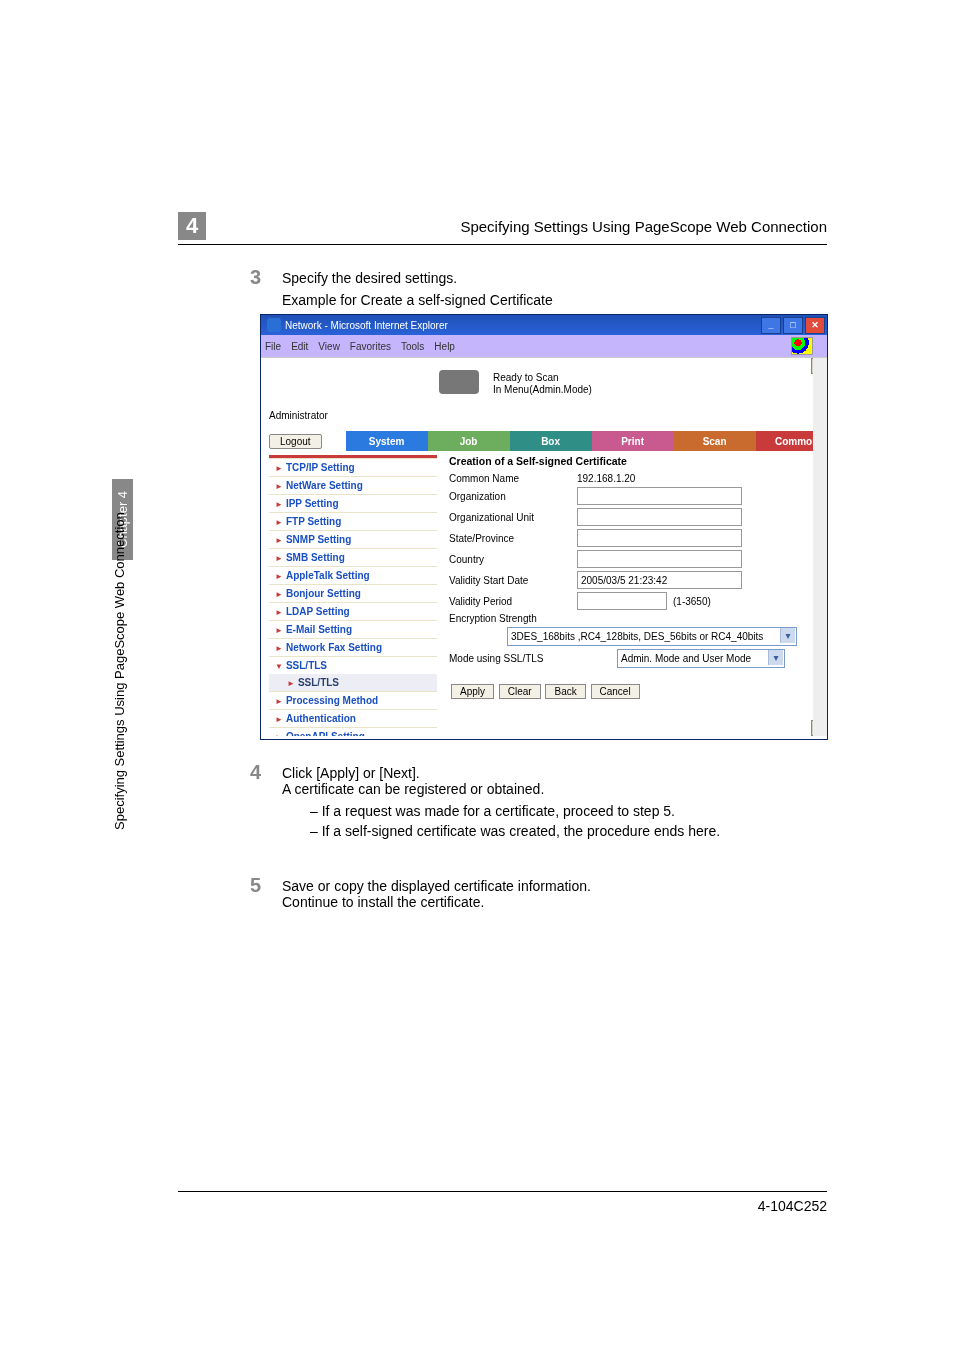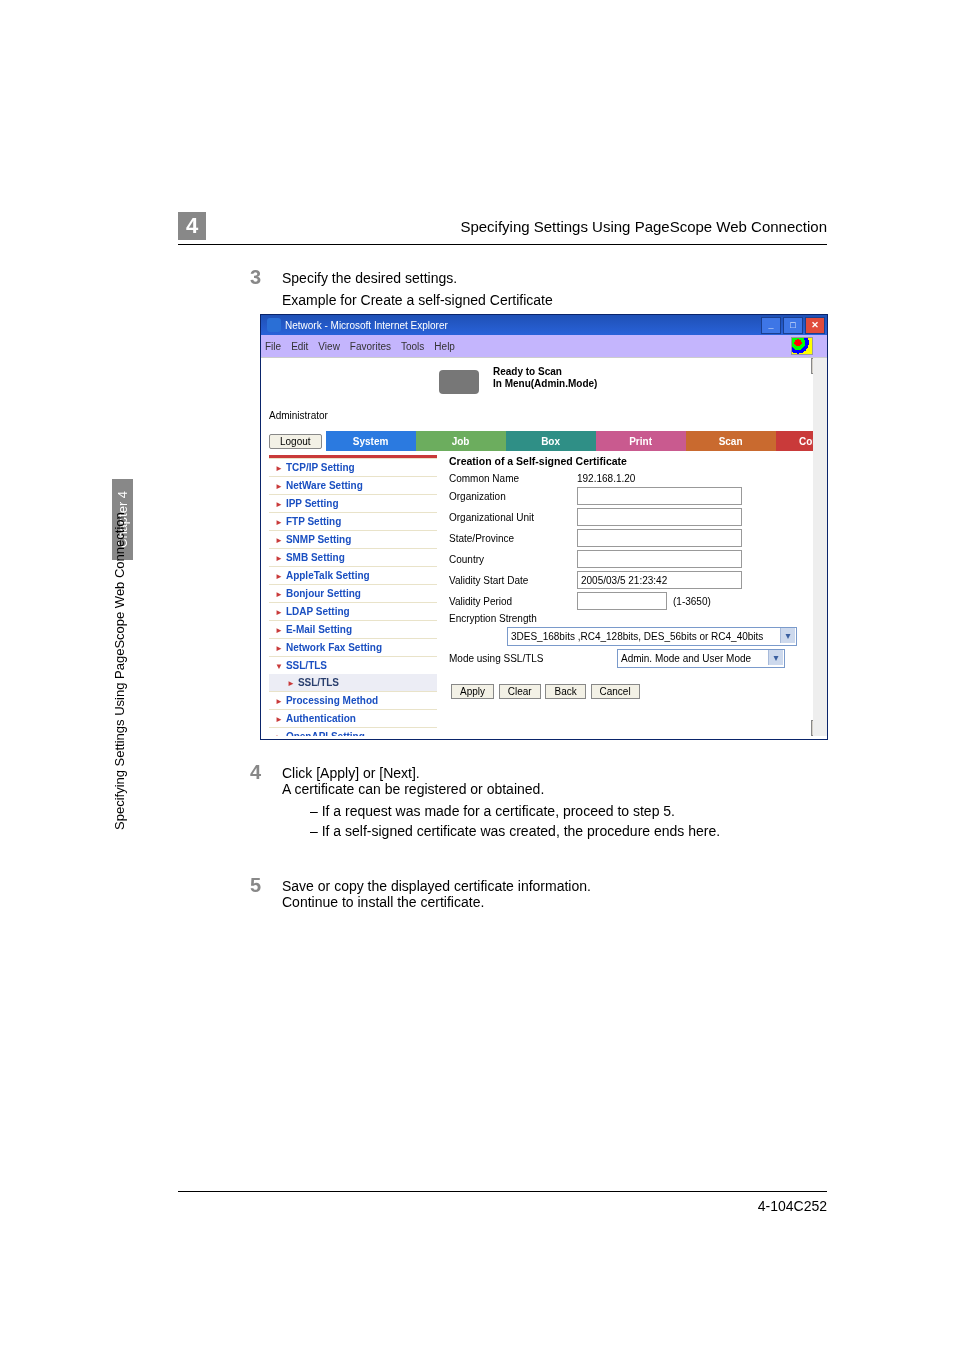--- a/index.html
+++ b/index.html
@@ -150,42 +150,42 @@
   }
   .scrollbar-arrow-up, .scrollbar-arrow-down {
     position:absolute; right:-14px; width:14px; height:14px;
     background:#d4d0c8; border:1px solid #888; display:flex;
     align-items:center; justify-content:center; font-size:8px; color:#444;
   }
   .scrollbar-arrow-up { top:0; }
   .scrollbar-arrow-down { bottom:0; }
 
   .device-row {
-    display:flex; align-items:flex-start; padding: 8px 8px 0 8px; font-weight: bold;
+    display:flex; align-items:center; padding: 8px 8px 0 8px;
   }
   .device-icon {
     width: 48px; height: 36px; margin-left: 170px;
   }
   .device-icon .prn {
     width: 40px; height: 24px; background: #777; border-radius: 4px;
     margin-top: 4px;
   }
   .device-status { margin-left: 6px; line-height: 12px; }
 
   .admin-row {
     padding: 10px 8px 0 8px;
-    display: flex; align-items: center; gap: 0;
+    display: flex; align-items: center; gap: 20px;
   }
   .logout-btn {
     border: 1px solid #888; background: #f3f1e6;
     padding: 1px 10px; border-radius: 2px;
   }
   .toptabs { display:flex; margin-left: 4px; }
   .toptab {
-    width: 90px; height: 20px; display:flex; align-items:center;
+    width: 82px; height: 20px; display:flex; align-items:center;
     justify-content:center; color:#fff; font-weight:bold;
     font-size:10px;
   }
   .t-sys  { background:#2b7ae0; }
   .t-job  { background:#6cad5e; }
   .t-box  { background:#2f8f86; }
   .t-prn  { background:#c95a8f; }
   .t-scn  { background:#c96a2f; }
   .t-net  { background:#c93a3a; }
 

